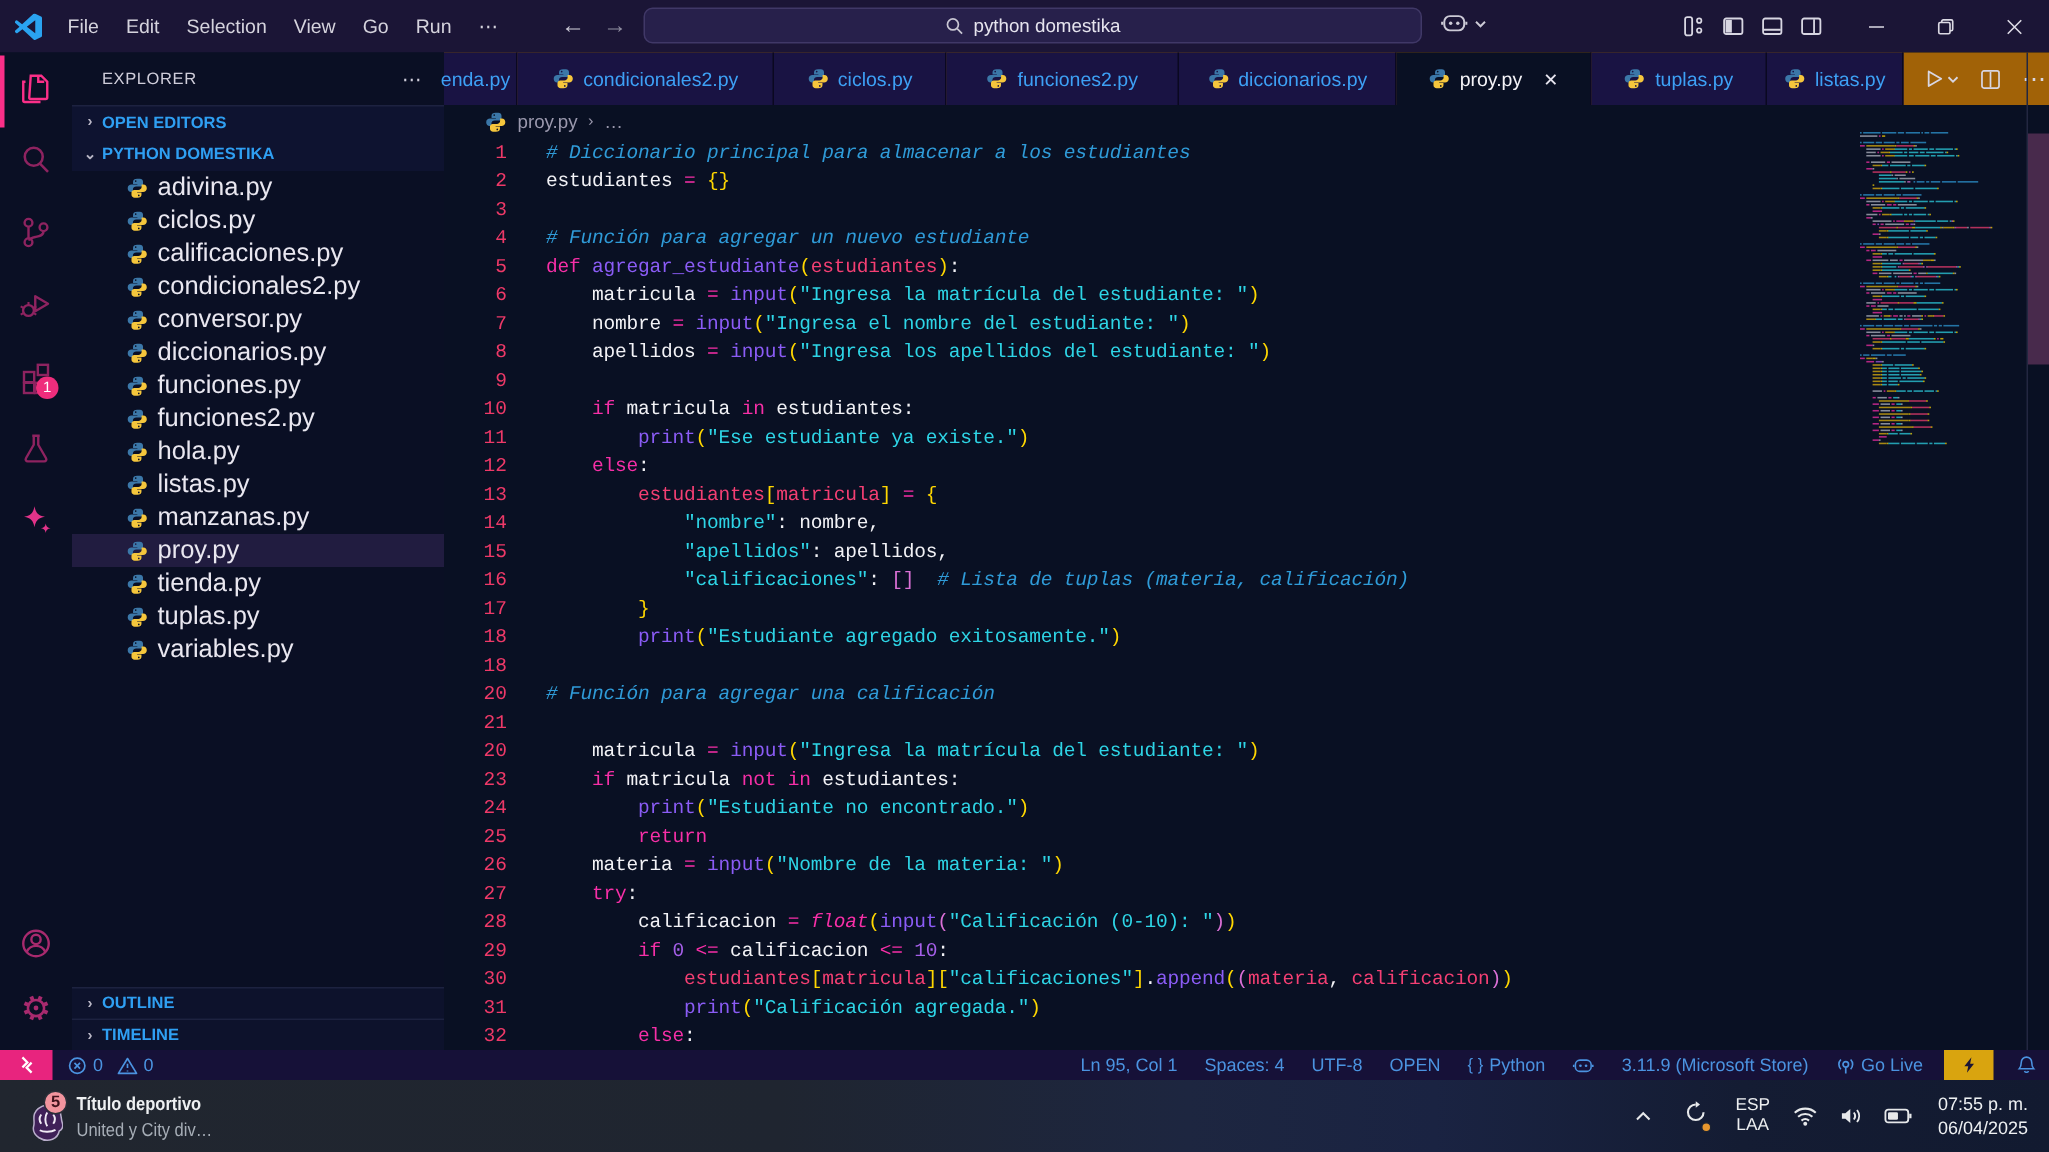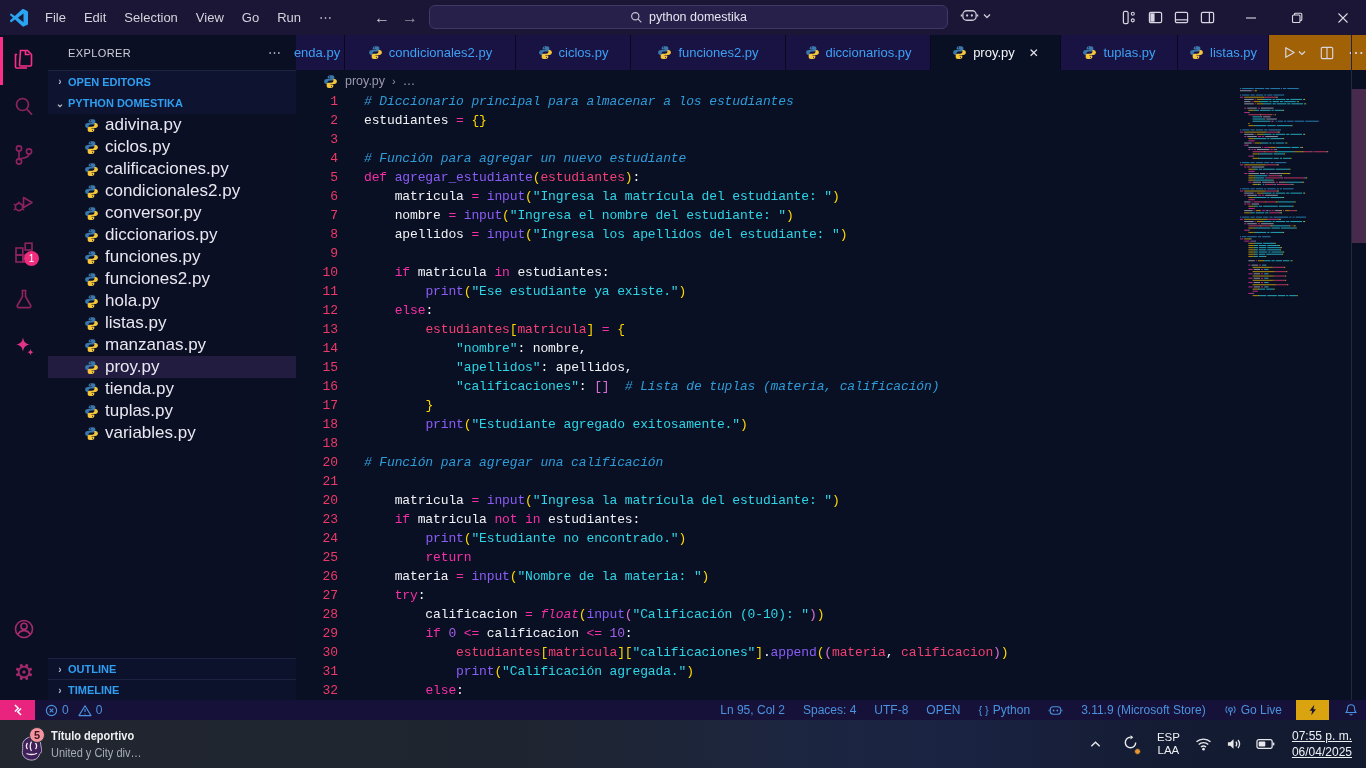--- a/index.html
+++ b/index.html
@@ -64,21 +64,21 @@
 .taskbar{position:absolute;left:0;top:720px;width:1366px;height:48px;background:linear-gradient(90deg,#21262f 0%,#1f2530 38%,#1d2640 58%,#1a2342 70%,#141c33 85%,#121a30 100%);}
 .widget{position:absolute;left:21px;top:4px;display:flex;align-items:center;gap:10px;}
 .wtxt .l1{color:#eef0f2;font-size:12.5px;font-weight:bold;transform:scaleX(.88);transform-origin:0 50%;white-space:nowrap;}
 .wtxt .l2{color:#a6adb6;font-size:12.5px;margin-top:3px;transform:scaleX(.88);transform-origin:0 50%;white-space:nowrap;}
 .wbadge{position:absolute;left:8px;top:3px;width:16px;height:16px;border-radius:50%;background:#f2949e;color:#40121c;font-size:11px;font-weight:bold;display:flex;align-items:center;justify-content:center;border:1px solid #2a2e38;}
 .tbicons{position:absolute;left:320px;top:0;height:48px;display:flex;align-items:center;margin-top:47px;}
 .ticon{width:43px;height:48px;display:flex;align-items:center;justify-content:center;position:relative;flex:none;}
 .srchpill{width:215px;height:32px;border-radius:17px;background:#3a4150;border:1px solid #4a505c;display:flex;align-items:center;gap:9px;padding-left:13px;margin:0 0 0 5px;color:#ced2d8;font-size:13.5px;}
 .tray{position:absolute;right:0;top:0;height:48px;display:flex;align-items:center;}
 .trtxt{color:#eceef0;font-size:11.5px;text-align:center;line-height:13px;}
-.clock{color:#eef0f2;font-size:12px;text-align:right;line-height:16px;margin:0 14px 0 10px;text-decoration:underline;}
+.clock{color:#eef0f2;font-size:12px;text-align:right;line-height:16px;margin:0 14px 0 10px;}
 .vsact{position:absolute;left:-6px;top:4px;width:40px;height:40px;background:#333a46;border-radius:7px;}
 .runline{position:absolute;left:8px;bottom:2px;width:26px;height:3px;border-radius:2px;background:#df9be4;}
 .rundot{position:absolute;left:15px;bottom:2px;width:12px;height:4px;border-radius:2px;background:#9aa4b2;}
 </style></head><body>
 <div class="app">
 <div class="titlebar">
       <svg class="vslogo" viewBox="0 0 100 100">
         <path fill="#2aa3f0" d="M96.5 10.8 75 .5a6.5 6.5 0 0 0-7.4 1.3L26.3 39.4 8.3 25.7a4.3 4.3 0 0 0-5.5.2L1 28.6a4.3 4.3 0 0 0 0 6.4L16.6 49 1 62.9a4.3 4.3 0 0 0 0 6.4l2.9 2.6a4.3 4.3 0 0 0 5.5.2l18-13.7 41.3 37.6a6.5 6.5 0 0 0 7.4 1.3l21.5-10.3A6.5 6.5 0 0 0 100 81.2V16.7a6.5 6.5 0 0 0-3.5-5.9zM75 73.3 43.7 49 75 24.7z"></path>
       </svg>
       <div class="menus">
@@ -1010,21 +1010,21 @@
           <path d="M5 5l4 4M9 5l-4 4" stroke="#4b93e0" stroke-width="1.2"></path>
         </svg>
         <span>0</span>
         <svg width="14" height="13" viewBox="0 0 15 14" style="margin-left:5px">
           <path d="M7.5 1.8 14 12.5H1z" fill="none" stroke="#4b93e0" stroke-width="1.2" stroke-linejoin="round"></path>
           <path d="M7.5 5.5v3.2M7.5 10.4v.8" stroke="#4b93e0" stroke-width="1.2"></path>
         </svg>
         <span>0</span>
       </div>
       <div class="sbright">
-        <span class="it">Ln 95, Col 2</span>
+        <span class="it">Ln 95, Col 1</span>
         <span class="it">Spaces: 4</span>
         <span class="it">UTF-8</span>
         <span class="it">OPEN</span>
         <span class="it"><span style="font-size:11px">{ }</span> Python</span>
         <span class="it">
           <svg width="15" height="15" viewBox="0 0 20 20">
             <rect x="3" y="5" width="14" height="10" rx="4" fill="none" stroke="#4b93e0" stroke-width="1.4"></rect>
             <circle cx="7.5" cy="10" r="1.2" fill="#4b93e0"></circle>
             <circle cx="12.5" cy="10" r="1.2" fill="#4b93e0"></circle>
             <path d="M1.5 9v2M18.5 9v2" stroke="#4b93e0" stroke-width="1.4"></path>

